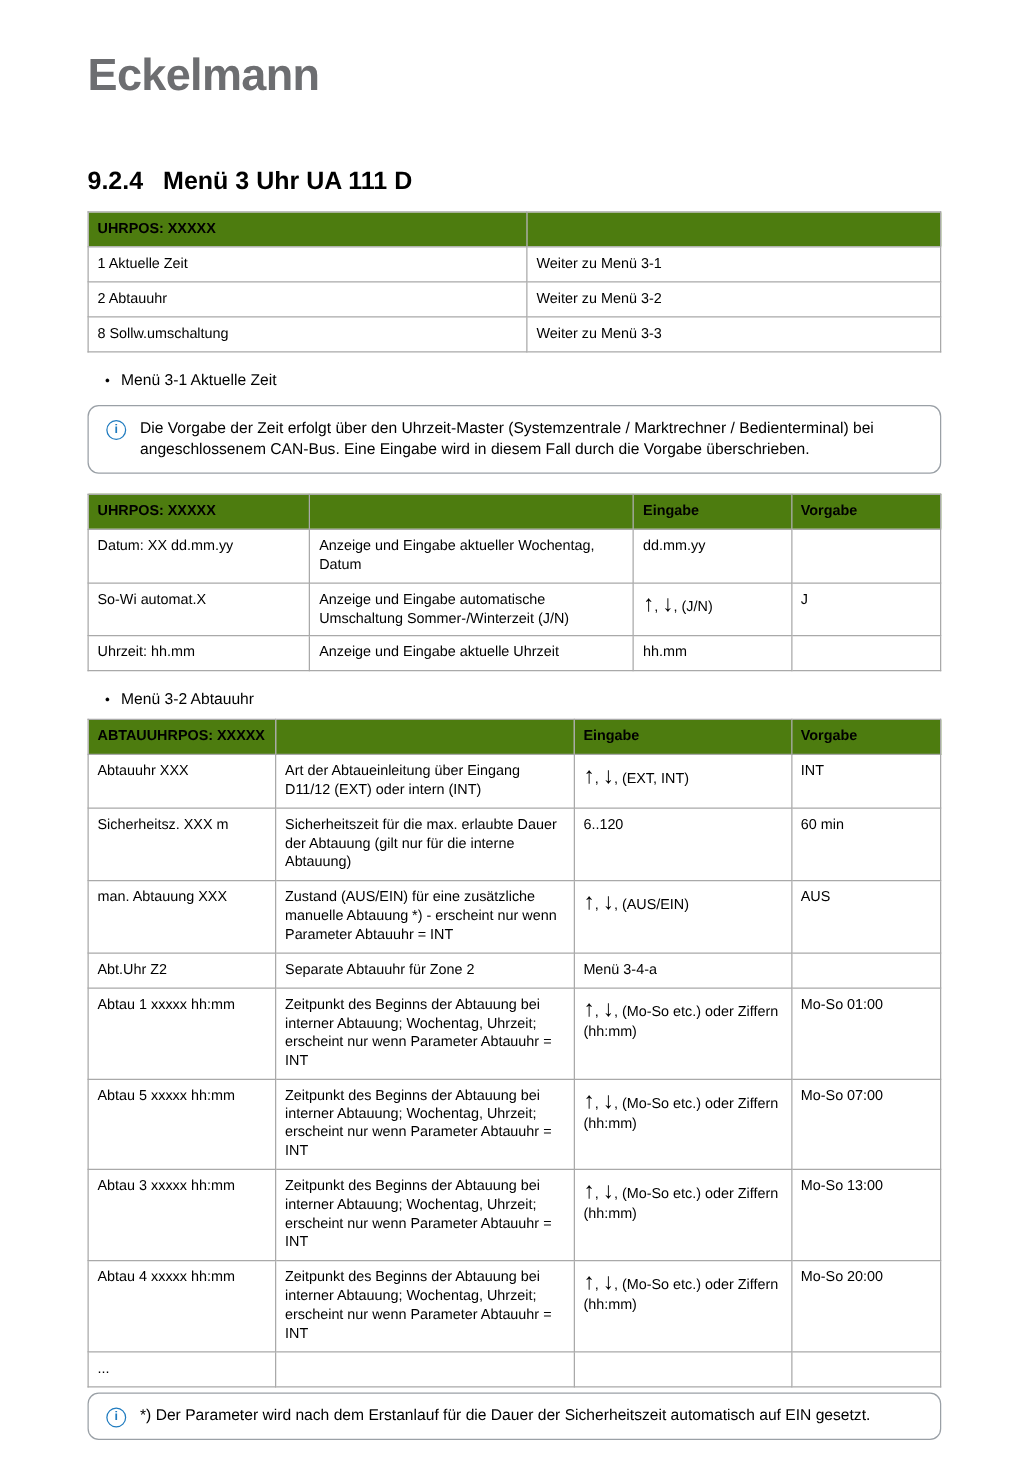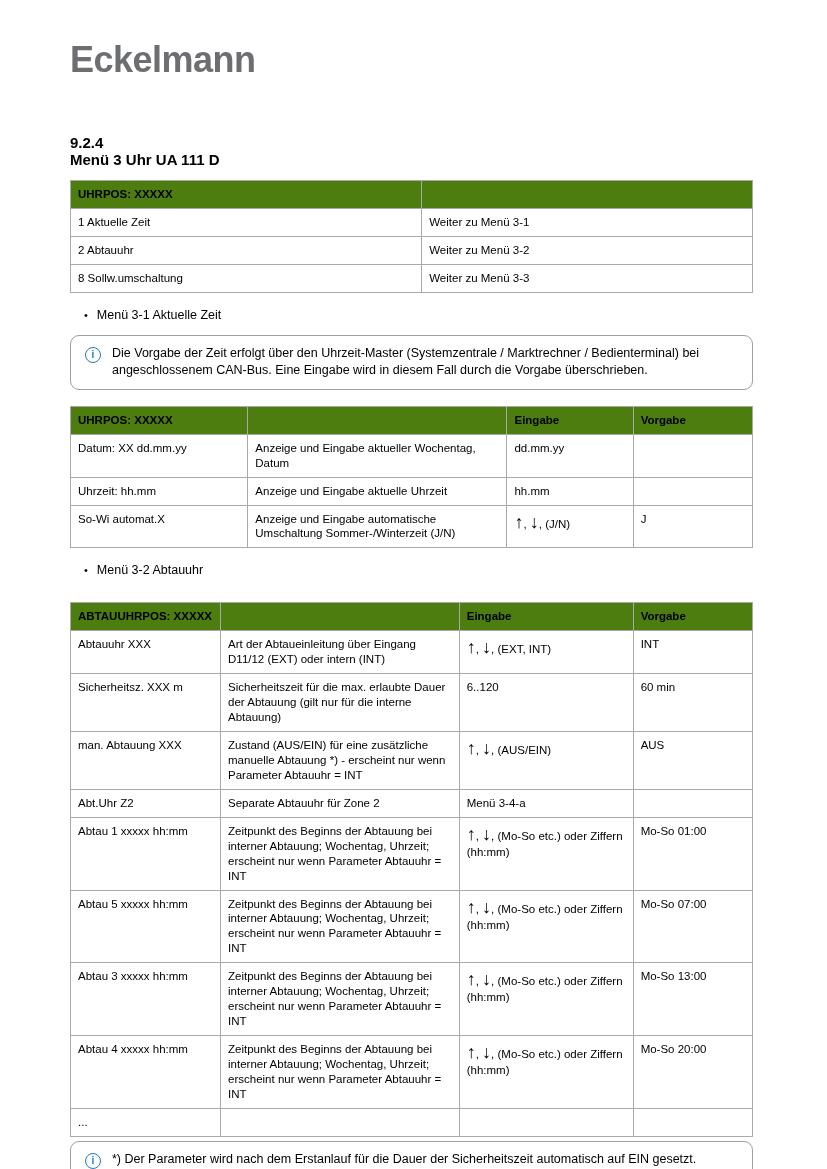--- a/index.html
+++ b/index.html
@@ -2,21 +2,21 @@
 <html><head>
 <meta charset="utf-8">
 <style>
   * { margin:0; padding:0; box-sizing:border-box; }
   html,body { background:#ffffff; }
   body { width:827px; height:1169px; font-family:"Liberation Sans", sans-serif; color:#000; }
   .page { width:823px; height:1169px; padding:42px 70px 34px 70px; display:flex; flex-direction:column; overflow:hidden;justify-content:space-between; }
 
   .logo { font-size:36px; font-weight:bold; color:#6d6e71; letter-spacing:-0.5px; line-height:1; }
 
-  .section-title { margin-top:56px; font-size:15px; font-weight:bold; display:flex;flex-direction:column; }
+  .section-title { margin-top:56px; font-size:20px; font-weight:bold; display:flex; }
   .section-title .num { margin-right:16px; }
 
   table { width:100%; border-collapse:collapse; font-size:11.5px; table-layout:fixed; }
   td { border:1px solid #a9a9a9; padding:6px 7px; vertical-align:top; text-align:left; line-height:1.3; word-wrap:break-word; }
   tr.head td { background:#4d7c0f; font-weight:bold; }
   .menu-table { margin-top:12px; }
   .param-table { margin-top:10px; }
 
   .bullet-line { margin:15px 0 9px 14px; font-size:12.5px; display:flex; align-items:baseline; }
   .bullet-line .dot { margin-right:9px; font-size:11px; }
@@ -90,40 +90,40 @@
       <td>Eingabe</td>
       <td>Vorgabe</td>
     </tr>
     <tr>
       <td>Datum: XX dd.mm.yy</td>
       <td>Anzeige und Eingabe aktueller Wochentag, Datum</td>
       <td>dd.mm.yy</td>
       <td></td>
     </tr>
     <tr>
+      <td>So-Wi automat.X</td>
+      <td>Anzeige und Eingabe automatische Umschaltung Sommer-/Winterzeit (J/N)</td>
+      <td class="eingabe-cell"><span class="arrow">↑</span><span>, </span><span class="arrow">↓</span><span>, </span><span>(J/N)</span></td>
+      <td>J</td>
+    </tr>
+    <tr>
       <td>Uhrzeit: hh.mm</td>
       <td>Anzeige und Eingabe aktuelle Uhrzeit</td>
       <td>hh.mm</td>
       <td></td>
-    </tr>
-    <tr>
-      <td>So-Wi automat.X</td>
-      <td>Anzeige und Eingabe automatische Umschaltung Sommer-/Winterzeit (J/N)</td>
-      <td class="eingabe-cell"><span class="arrow">↑</span><span>, </span><span class="arrow">↓</span><span>, </span><span>(J/N)</span></td>
-      <td>J</td>
     </tr>
   </tbody>
     </table>
 
   <div class="bullet-line">
     <span class="dot">•</span>
     <span>Menü 3-2 Abtauuhr</span>
   </div>
 
-  <table class="param-table" style="margin-top:16px;">
+  <table class="param-table" style="margin-top:0;">
     <colgroup>
         <col style="width:22%">
         <col style="width:35%">
         <col style="width:25.5%">
         <col style="width:17.5%">
       </colgroup>
     <tbody>
         <tr class="head">
       <td>ABTAUUHRPOS: XXXXX</td>
       <td></td>

